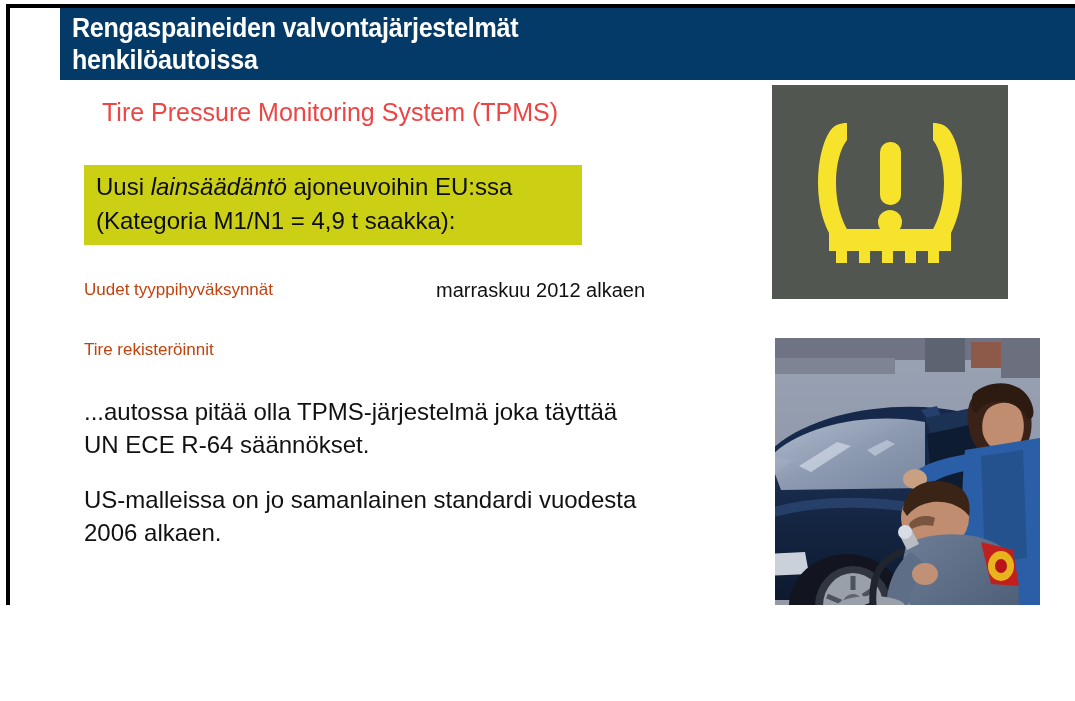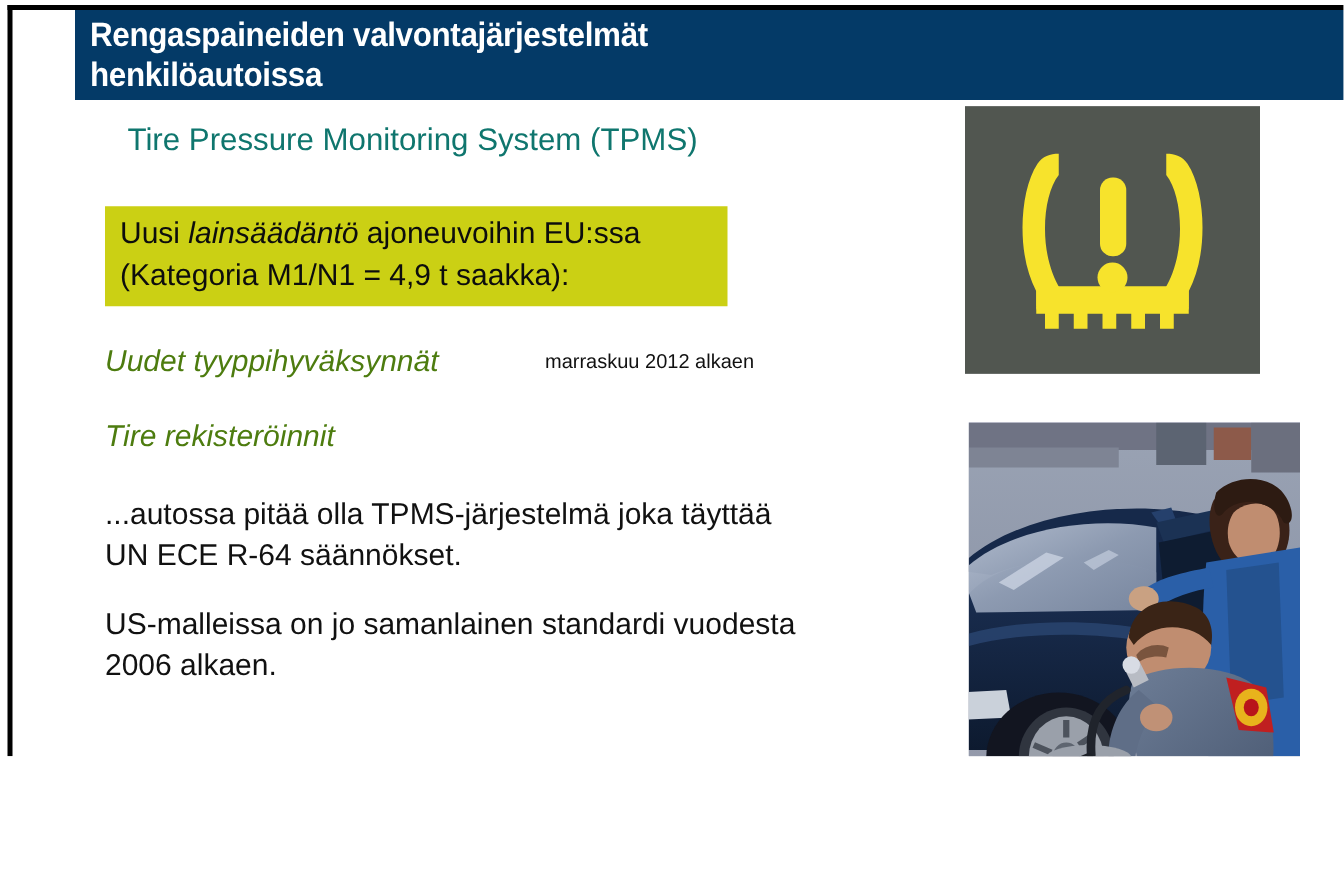--- a/index.html
+++ b/index.html
@@ -65,21 +65,21 @@
     position: absolute;
     left: 84px;
     top: 96px;
     width: 680px;
   }
   .subtitle {
     margin: 0 0 0 18px;
     padding: 0;
     font-size: 25px;
     line-height: 32px;
-    color: #0f766e;
+    color: #ef4444;
     font-weight: normal;
   }
   .highlight-box {
     margin: 37px 0 0 0;
     background: #cbd014;
     display: inline-block;
     padding: 5px 14px 7px 12px;
     width: 498px;
     box-sizing: border-box;
   }
@@ -93,27 +93,26 @@
   .rows {
     margin-top: 30px;
   }
   .row {
     display: flex;
     margin-bottom: 30px;
   }
   .row-label {
     width: 352px;
     flex: 0 0 352px;
-    font-size: 24px;
+    font-size: 17px;
     line-height: 30px;
-    color: #4d7c0f;
-    font-style: italic;
+    color: #c2410c;
   }
   .row-value {
-    font-size: 16px;
+    font-size: 20px;
     line-height: 30px;
     color: #111111;
   }
   .para {
     margin-top: 22px;
     font-size: 24px;
     line-height: 33px;
     color: #111111;
     width: 672px;
     white-space: pre-line;

